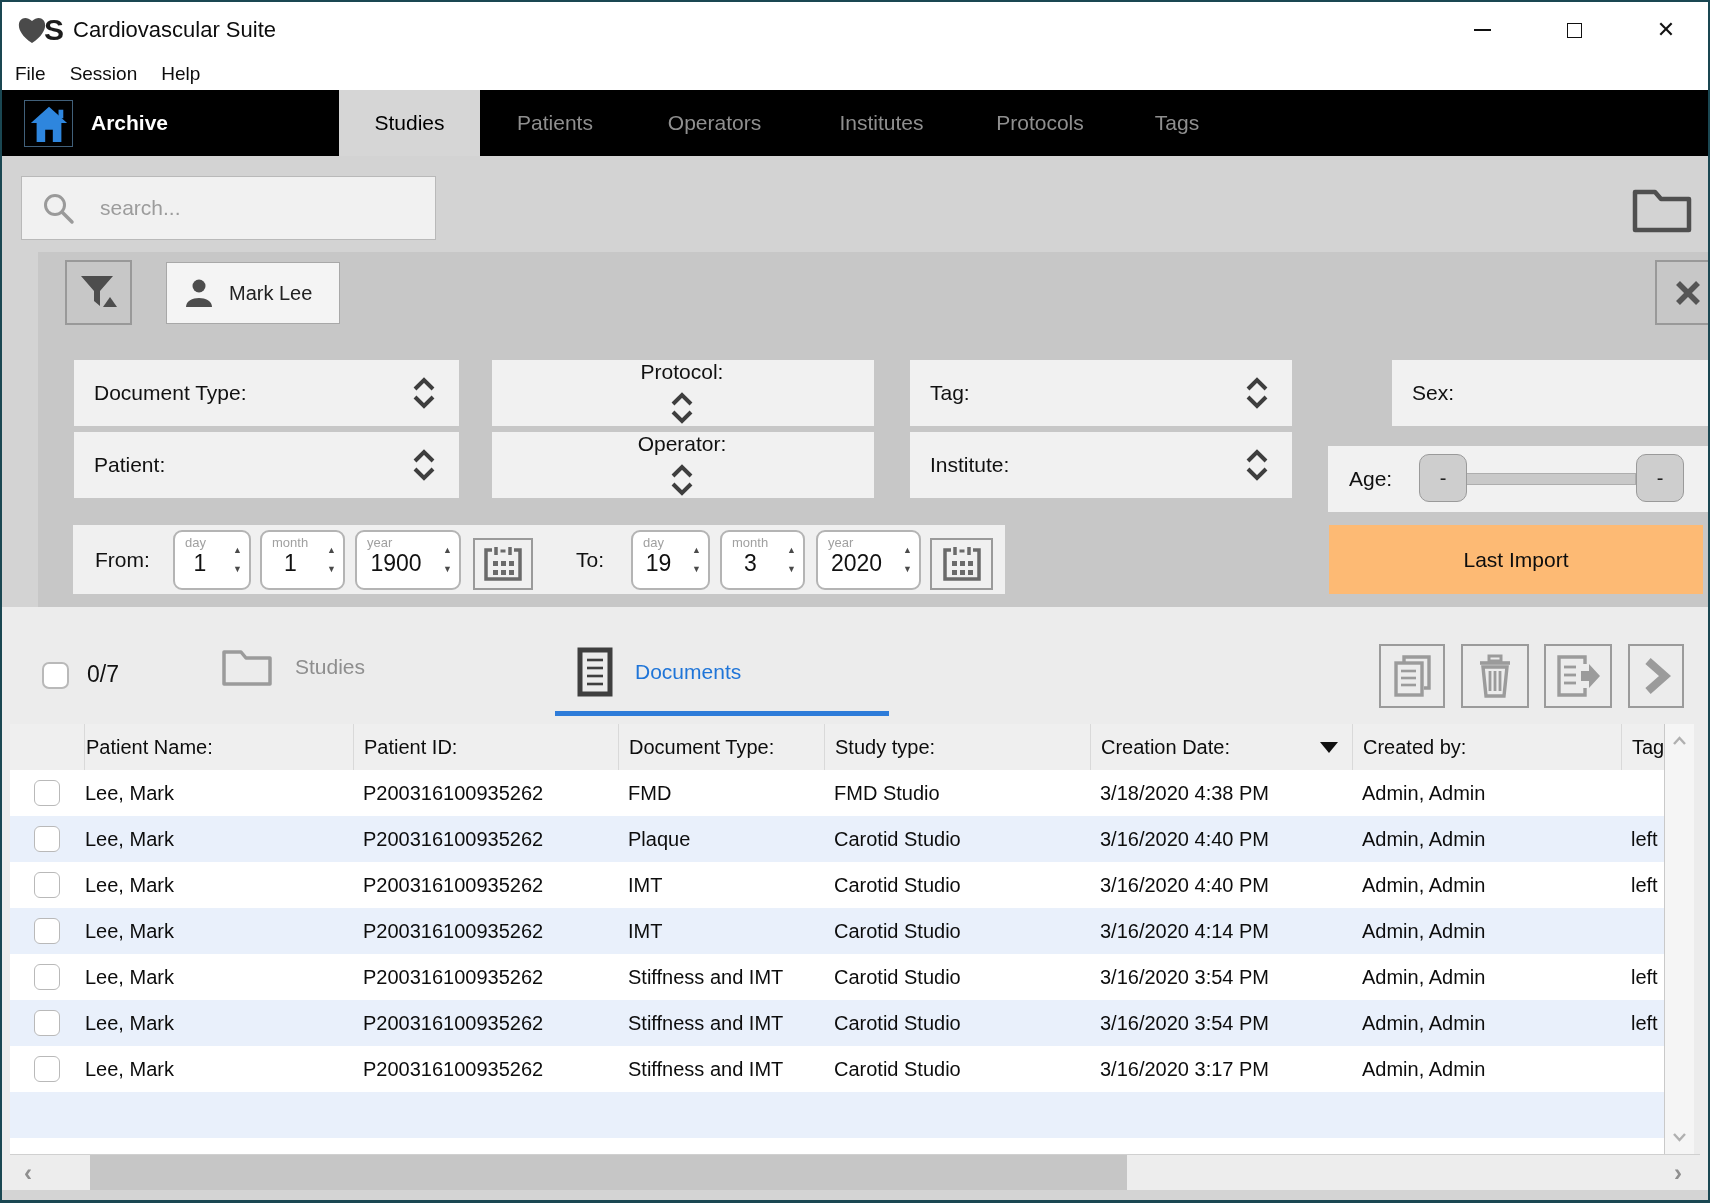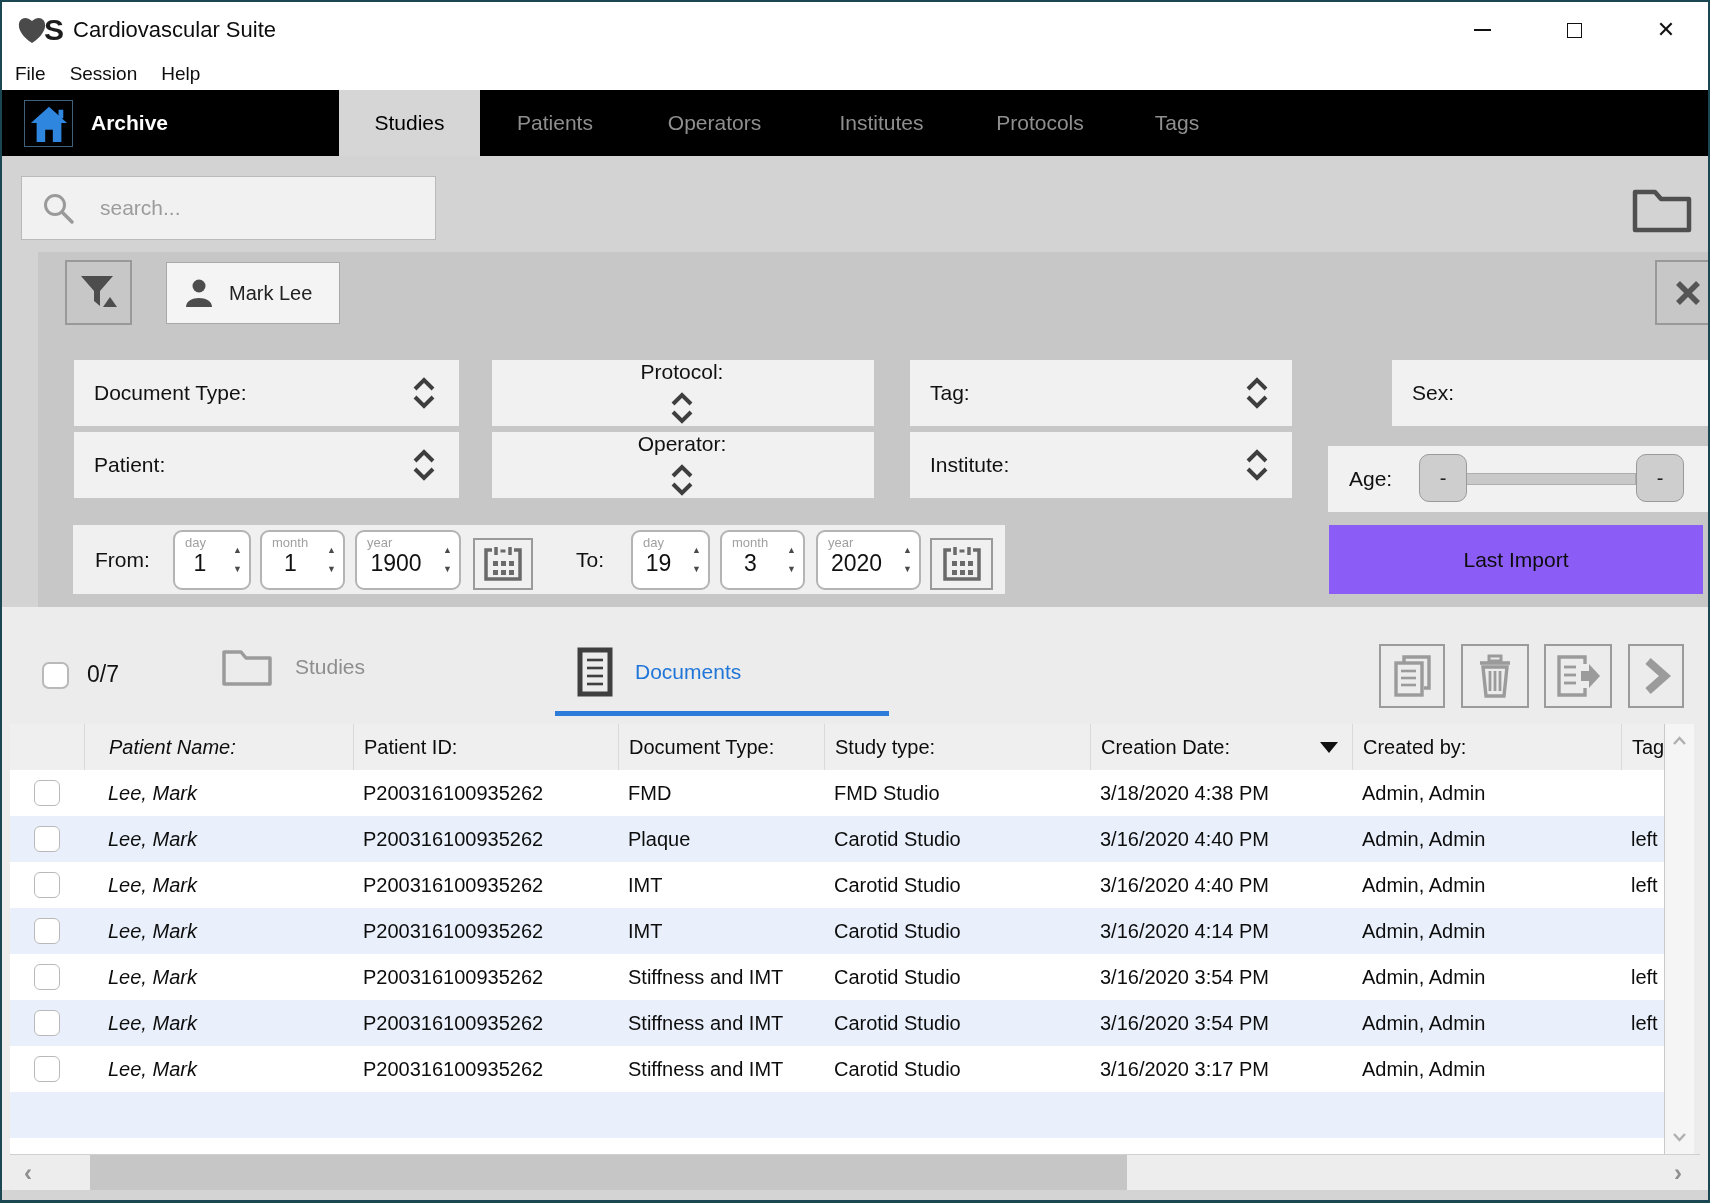--- a/index.html
+++ b/index.html
@@ -68,21 +68,21 @@
   .date-strip { position:absolute; left:35px; top:273px; width:932px; height:69px; background:#f0f0f0; }
   .range-label { position:absolute; top:0; height:69px; display:flex; align-items:center; font-size:21px; color:#111; }
   .spinner { position:absolute; top:5px; height:60px; background:#fff; border:2px solid #b4b4b4; border-radius:9px; }
   .spin-cap { position:absolute; left:10px; top:3px; font-size:13px; color:#a0a0a0; }
   .spin-val { position:absolute; left:0; right:24px; top:18px; text-align:center; font-size:23px; color:#111; }
   .spin-arrows { position:absolute; right:7px; top:0; height:100%; display:flex; flex-direction:column;
                  justify-content:center; gap:10px; }
   .sa { font-size:9px; color:#4a4a4a; line-height:1; cursor:pointer; }
   .cal-btn { position:absolute; top:13px; height:52px; border:2px solid #9a9a9a;
              display:flex; align-items:center; justify-content:center; cursor:pointer; }
-  .last-import-btn { position:absolute; left:1291px; top:273px; width:374px; height:69px; background:#8b5cf6;
+  .last-import-btn { position:absolute; left:1291px; top:273px; width:374px; height:69px; background:#fdba74;
                      display:flex; align-items:center; justify-content:center; font-size:21px; color:#0d0d0d; cursor:pointer; }
 
   
   .results { position:absolute; left:0; top:605px; width:100%; height:594px; background:#ececec; }
   .sel-checkbox { position:absolute; left:40px; top:55px; width:27px; height:27px; background:#fff;
                   border:2px solid #b9b9b9; border-radius:7px; cursor:pointer; }
   .sel-count { position:absolute; left:85px; top:54px; font-size:23px; color:#111; }
   .res-tab { position:absolute; top:40px; display:flex; align-items:center; gap:22px; cursor:pointer; }
   .res-tab-studies { left:219px; }
   .res-tab-docs { left:575px; }
@@ -93,21 +93,21 @@
   .tool-btn { position:absolute; top:37px; height:64px; border:2px solid #9b9b9b; background:#ececec;
               display:flex; align-items:center; justify-content:center; cursor:pointer; }
 
   .table-wrap { position:absolute; left:8px; top:117px; width:1684px; height:430px; background:#fff; }
   .tr { display:flex; height:46px; align-items:center; font-size:20px; color:#0d0d0d; }
   .thead { background:#efefef; }
   .td { height:100%; display:flex; align-items:center; padding-left:10px; overflow:hidden; white-space:nowrap; }
   .thead .td { border-left:1px solid #d9d9d9; cursor:pointer; }
   .thead .td.c0 { border-left:none; }
   .c0 { width:74px; justify-content:center; padding-left:0; }
-  .c1 { width:269px; padding-left:24px;font-style:italic; }
+  .c1 { width:269px; padding-left:1px; }
   .c2 { width:265px; } .c3 { width:206px; } .c4 { width:266px; }
   .c5 { width:262px; justify-content:space-between; padding-right:14px; }
   .c6 { width:269px; } .c7 { flex:1; }
   .row-alt { background:#e9f0fb; }
   .row-checkbox { width:26px; height:26px; background:#fff; border:1.5px solid #b9b9b9; border-radius:6px; cursor:pointer; }
   .sort-desc { width:0; height:0; border-left:9px solid transparent; border-right:9px solid transparent;
                border-top:11px solid #111; }
 
   .vscroll { position:absolute; left:1654px; top:0; width:30px; height:430px; background:#f5f5f5;
              border-left:1px solid #c9c9c9; }

